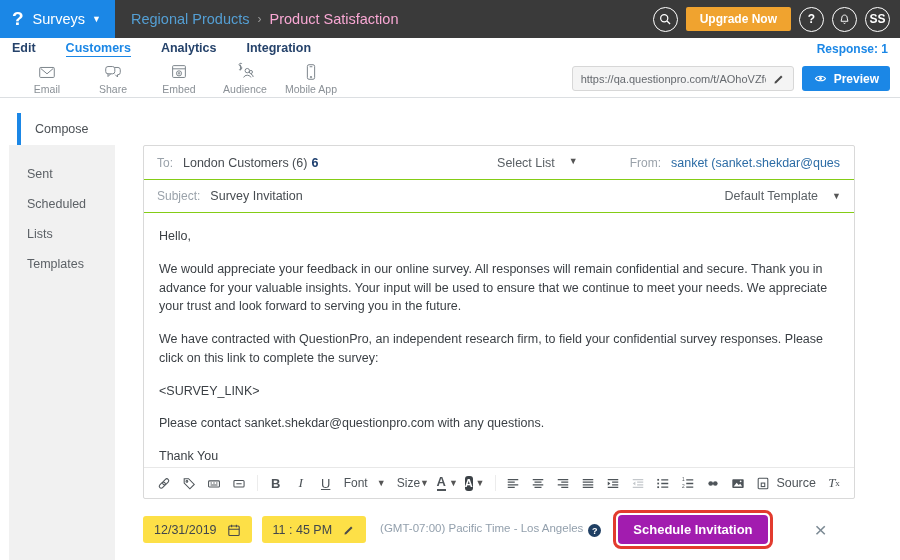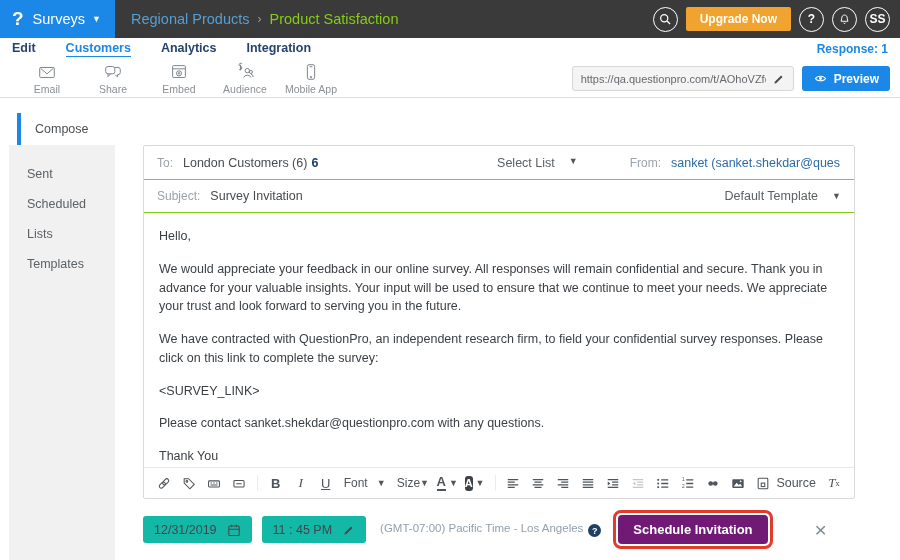--- a/index.html
+++ b/index.html
@@ -8,21 +8,21 @@
 
   
   .topbar { height:38px; background:#3a3a3a; display:flex; align-items:stretch; }
   .logo-area { width:115px; background:#1b87e6; color:#fff; display:flex; align-items:center; padding:0 10px 0 12px; cursor:pointer; }
   .logo-glyph { font-size:19px; font-weight:bold; margin-right:9px; }
   .product-label { font-size:14.5px; }
   .caret { font-size:9px; margin-left:7px; color:#fff; }
   .breadcrumb { display:flex; align-items:center; margin-left:16px; gap:8px; }
   .crumb-parent { color:#549fd4; font-size:14.5px; cursor:pointer; }
   .crumb-sep { color:#9a9a9a; font-size:12px; }
-  .crumb-current { color:#84cc16; font-size:14.5px; }
+  .crumb-current { color:#f9a8d4; font-size:14.5px; }
   .topbar-right { margin-left:auto; display:flex; align-items:center; gap:8px; padding-right:10px; }
   .circle-btn { width:25px; height:25px; border:1.5px solid #fff; border-radius:50%; display:flex; align-items:center; justify-content:center; color:#fff; font-size:12px; font-weight:bold; cursor:pointer; }
   .upgrade-btn { background:#f0a32f; color:#fff; font-size:12px; font-weight:bold; border:none; border-radius:2px; height:24px; padding:0 14px; cursor:pointer; }
 
   
   .tabrow { height:22px; background:#fff; display:flex; align-items:center; padding:0 12px; }
   .tabs { display:flex; gap:30px; }
   .tab { font-size:12.5px; font-weight:bold; color:#26436b; cursor:pointer; padding-bottom:1px; }
   .tab.active { color:#1b87e6; border-bottom:1px solid #1b87e6; }
   .response-label { margin-left:auto; font-size:12px; font-weight:bold; color:#1b87e6; }
@@ -75,26 +75,26 @@
   .bgcolor-a { background:#3c4247; color:#fff; font-size:11px; font-weight:bold; width:15px; height:15px; border-radius:3px; display:flex; align-items:center; justify-content:center; }
   .fmt-btn.disabled svg { stroke:#c3c7cb; }
   .fmt-btn.disabled svg .fill { fill:#c3c7cb; }
   .fill { fill:#4e5459; stroke:none; }
   .src-group { display:flex; align-items:center; gap:6px; cursor:pointer; color:#4e5459; font-size:12.5px; }
   .tx { margin-left:auto; font-family:"Liberation Serif", serif; font-style:italic; font-size:13px; }
   .tx sub { font-style:normal; font-size:9px; }
 
   
   .schedule-row { position:absolute; left:143px; top:412px; display:flex; align-items:center; }
-  .pill-field { height:27px; background:#14b8a6; border-radius:3px; display:flex; align-items:center; gap:10px; padding:0 11px; font-size:12.5px; color:#40464c; cursor:pointer; }
+  .pill-field { height:27px; background:#fde047; border-radius:3px; display:flex; align-items:center; gap:10px; padding:0 11px; font-size:12.5px; color:#40464c; cursor:pointer; }
   .pill-field + .pill-field { margin-left:10px; }
   .tz-text { margin-left:14px; font-size:11.5px; color:#93a0ad; }
   .tz-help { display:inline-flex; width:13px; height:13px; border-radius:50%; background:#1f3f63; color:#fff; font-size:9px; font-weight:bold; align-items:center; justify-content:center; margin-left:5px; vertical-align:-2px; cursor:pointer; }
   .hl-ring { margin-left:12px; border:3px solid #e23b2e; border-radius:8px; padding:2px; background:#fff; }
-  .schedule-btn { background:#701a75; color:#fff; border:none; border-radius:4px; font-size:13px; font-weight:bold; height:29px; padding:0 15px; cursor:pointer; }
+  .schedule-btn { background:#a21caf; color:#fff; border:none; border-radius:4px; font-size:13px; font-weight:bold; height:29px; padding:0 15px; cursor:pointer; }
   .close-x { margin-left:42px; font-size:21px; color:#7c8a94; cursor:pointer; font-weight:300; }
 </style>
 </head>
 <body>
 
 <div id="app">
 
   <div class="topbar">
     <div class="logo-area">
       <span class="logo-glyph">?</span>

